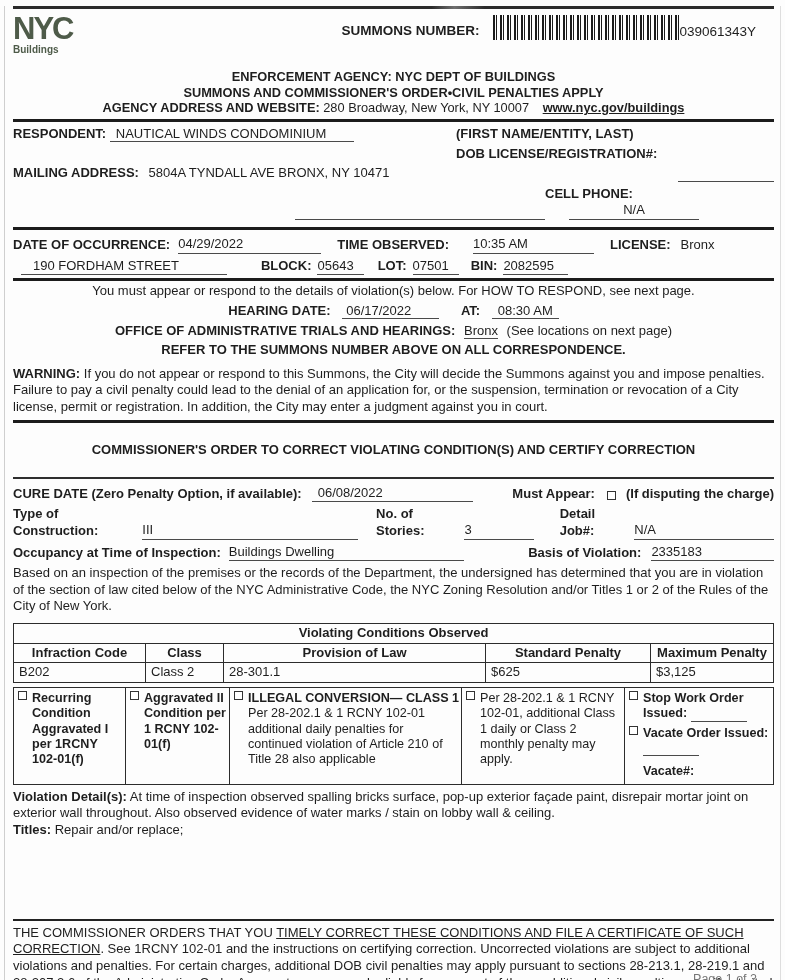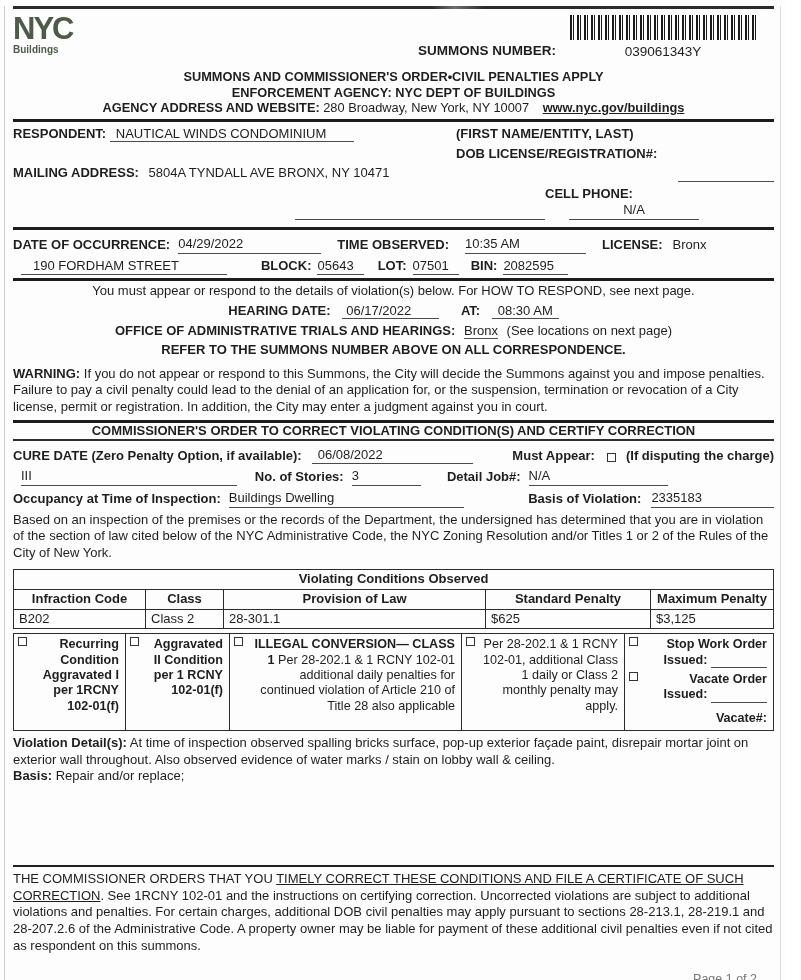--- a/index.html
+++ b/index.html
@@ -18,36 +18,36 @@
   .hr2 { height:2px; background:#222; }
   .hr1 { height:1.5px; background:#2e2e2e; }
   .u { border-bottom:1.5px solid #4a4a4a; }
   .ub { display:inline-block; border-bottom:1.5px solid #4a4a4a; height:12px; vertical-align:bottom; }
   .row { display:flex; align-items:flex-start; }
   .header { display:flex; justify-content:space-between; align-items:flex-start; padding-top:6px; height:58px; }
   .logo-nyc { font-weight:bold; font-size:31px; line-height:0.9; letter-spacing:-2px; }
   .logo-sub { font-weight:bold; font-size:10px; margin-top:1px; }
   .header-right { display:flex; align-items:flex-end; gap:14px; margin-right:18px; }
   .summons-label { font-size:13.5px; margin-bottom:1px; }
-  .barcode-stack { display:flex; flex-direction:column; align-items:center; }
+  .barcode-stack { display:flex; flex-direction:row; align-items:flex-end; }
   .barcode { width:186px; height:25px;
     background:repeating-linear-gradient(90deg,#1a1a1a 0 2px,#fdfdfd 2px 3px,#1a1a1a 3px 4px,#fdfdfd 4px 7px,#1a1a1a 7px 9px,#fdfdfd 9px 10px,#1a1a1a 10px 11px,#fdfdfd 11px 14px); }
   .summons-value { font-size:13.5px; margin-top:3px; }
   .titles { font-size:12.8px; line-height:1.22; margin-top:2px; }
   .titles .link { text-decoration:underline; color:#1e1e1e; margin-left:10px; }
   .sec { padding:2px 0 3px 0; }
   .frow { display:flex; align-items:flex-end; margin:4px 0; }
   .r2 { display:flex; }
   .r2 .left { flex:1; }
   .r2 .right { width:318px; }
   .cb { display:inline-block; width:9px; height:9px; border:1.5px solid #333; background:#fff; flex:none; }
   table { border-collapse:collapse; width:100%; font-size:13px; }
   td,th { border:1.6px solid #2c2c2c; padding:1px 5px; vertical-align:top; text-align:left; }
   th { text-align:center; }
-  .flags td { padding:3px 6px 4px 4px; font-size:12.6px; line-height:1.22;text-align:right; }
+  .flags td { padding:3px 0 4px 4px; font-size:12.6px; line-height:1.22; }
   .flagitem { display:flex; gap:5px; }
   .spacer { height:76px; }
   .para { margin:4px 0; }
   .ut { text-decoration:underline; }
   .footer-page { position:absolute; right:28px; top:971px; color:#777; font-size:12.5px; }
 </style>
 </head>
 <body>
 
 <div class="scan">
@@ -63,22 +63,22 @@
       <div class="header-right">
         <span class="summons-label b">SUMMONS NUMBER:</span>
         <div class="barcode-stack">
           <div class="barcode"></div>
           <div class="summons-value">039061343Y</div>
         </div>
       </div>
     </div>
 
     <div class="titles center">
+      <div class="b">ENFORCEMENT AGENCY: NYC DEPT OF BUILDINGS</div>
       <div class="b">SUMMONS AND COMMISSIONER'S ORDER•CIVIL PENALTIES APPLY</div>
-      <div class="b">ENFORCEMENT AGENCY: NYC DEPT OF BUILDINGS</div>
       <div>
         <span class="b">AGENCY ADDRESS AND WEBSITE:</span>
         <span>280 Broadway, New York, NY 10007</span>
         <a class="b link" href="#">www.nyc.gov/buildings</a>
       </div>
     </div>
 
     <div class="hr3" style="margin-top:3px;"></div>
 
     <div class="sec">
@@ -110,21 +110,21 @@
       </div>
     </div>
 
     <div class="hr3"></div>
 
     <div class="sec">
       <div class="frow">
         <span class="b">DATE OF OCCURRENCE:</span>
         <span class="u" style="margin-left:8px; padding-right:78px;">04/29/2022</span>
         <span class="b" style="margin-left:16px;">TIME OBSERVED:</span>
-        <span class="u" style="margin-left:16px; padding-right:66px;">10:35 AM</span>
+        <span class="u" style="margin-left:24px; padding-right:66px;">10:35 AM</span>
         <span class="b" style="margin-left:16px;">LICENSE:</span>
         <span style="margin-left:10px;">Bronx</span>
       </div>
       <div class="row">
         <span class="u" style="margin-left:8px; padding:0 48px 0 12px;">190 FORDHAM STREET</span>
         <span class="b" style="margin-left:34px;">BLOCK:</span>
         <span class="u" style="margin-left:6px; padding-right:10px;">05643</span>
         <span class="b" style="margin-left:14px;">LOT:</span>
         <span class="u" style="margin-left:6px; padding-right:10px;">07501</span>
         <span class="b" style="margin-left:12px;">BIN:</span>
@@ -150,32 +150,33 @@
       <div class="b" style="margin-top:2px;">REFER TO THE SUMMONS NUMBER ABOVE ON ALL CORRESPONDENCE.</div>
     </div>
 
     <p class="para">
       <span class="b">WARNING:</span>
       <span>If you do not appear or respond to this Summons, the City will decide the Summons against you and impose penalties. Failure to pay a civil penalty could lead to the denial of an application for, or the suspension, termination or revocation of a City license, permit or registration. In addition, the City may enter a judgment against you in court.</span>
     </p>
 
     <div class="hr3"></div>
 
-    <div class="center b" style="padding:0 0;">COMMISSIONER'S ORDER TO CORRECT VIOLATING CONDITION(S) AND CERTIFY CORRECTION</div>
+    <div class="center b" style="padding:19px 0;">COMMISSIONER'S ORDER TO CORRECT VIOLATING CONDITION(S) AND CERTIFY CORRECTION</div>
     <div class="hr1"></div>
 
     <div class="sec">
       <div class="frow">
         <span class="b">CURE DATE (Zero Penalty Option, if available):</span>
         <span class="u" style="margin-left:10px; padding:0 90px 0 6px;">06/08/2022</span>
         <span class="b" style="margin-left:auto;">Must Appear:</span>
         <span class="cb" style="margin:2px 0 2px 12px;"></span>
         <span class="b" style="margin-left:10px;">(If disputing the charge)</span>
       </div>
       <div class="frow">
+        <span class="b">Type of Construction:</span>
         <span class="u" style="margin-left:8px; padding-right:205px;">III</span>
         <span class="b" style="margin-left:18px;">No. of Stories:</span>
         <span class="u" style="margin-left:8px; padding-right:62px;">3</span>
         <span class="b" style="margin-left:26px;">Detail Job#:</span>
         <span class="u" style="margin-left:8px; padding-right:118px;">N/A</span>
       </div>
       <div class="frow">
         <span class="b">Occupancy at Time of Inspection:</span>
         <span class="u" style="margin-left:8px; padding-right:130px;">Buildings Dwelling</span>
         <span class="b" style="margin-left:auto;">Basis of Violation:</span>
@@ -243,21 +244,21 @@
             <span><span class="b">Vacate Order Issued:</span> <span class="ub" style="width:56px;"></span></span>
               </div>
           <div class="b" style="margin:8px 0 0 14px;">Vacate#:</div>
         </td>
       </tr>
     </tbody>
       </table>
 
     <p class="para">
       <span class="b">Violation Detail(s):</span><span> At time of inspection observed spalling bricks surface, pop-up exterior façade paint, disrepair mortar joint on exterior wall throughout. Also observed evidence of water marks / stain on lobby wall &amp; ceiling.</span><br>
-      <span class="b">Basis:</span><span> Repair and/or replace;</span>
+      <span class="b">Titles:</span><span> Repair and/or replace;</span>
     </p>
 
     <div class="spacer"></div>
 
     <div class="hr2"></div>
 
     <p class="para">
       <span>THE COMMISSIONER ORDERS THAT YOU </span><span class="ut">TIMELY CORRECT THESE CONDITIONS AND FILE A CERTIFICATE OF SUCH CORRECTION</span><span>. See 1RCNY 102-01 and the instructions on certifying correction. Uncorrected violations are subject to additional violations and penalties. For certain charges, additional DOB civil penalties may apply pursuant to sections 28-213.1, 28-219.1 and 28-207.2.6 of the Administrative Code. A property owner may be liable for payment of these additional civil penalties even if not cited as respondent on this summons.</span>
     </p>
 

